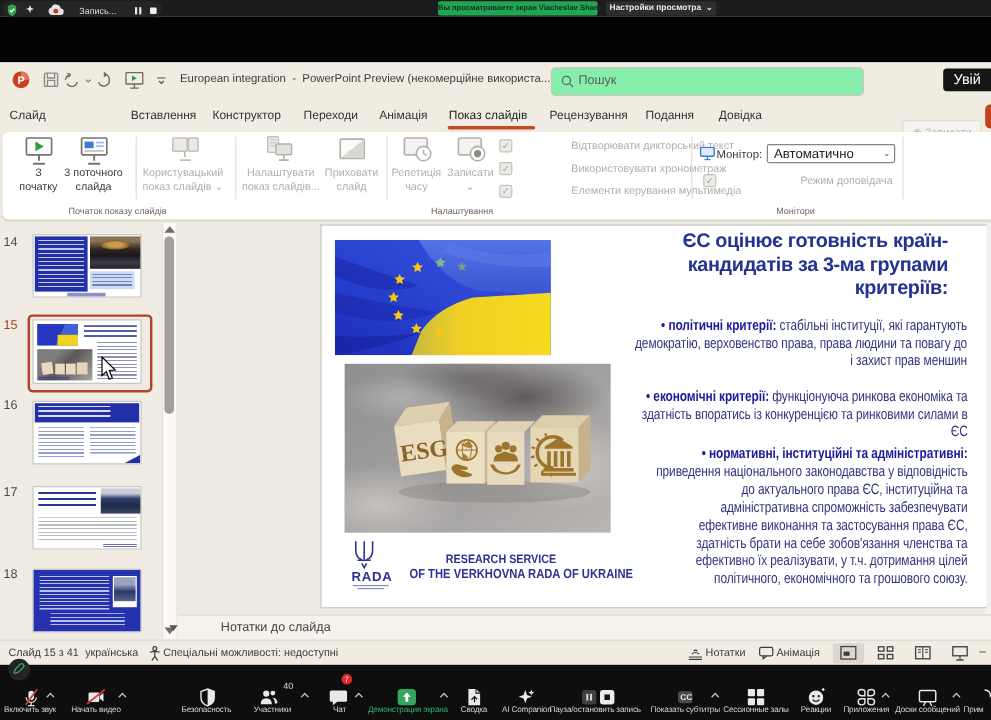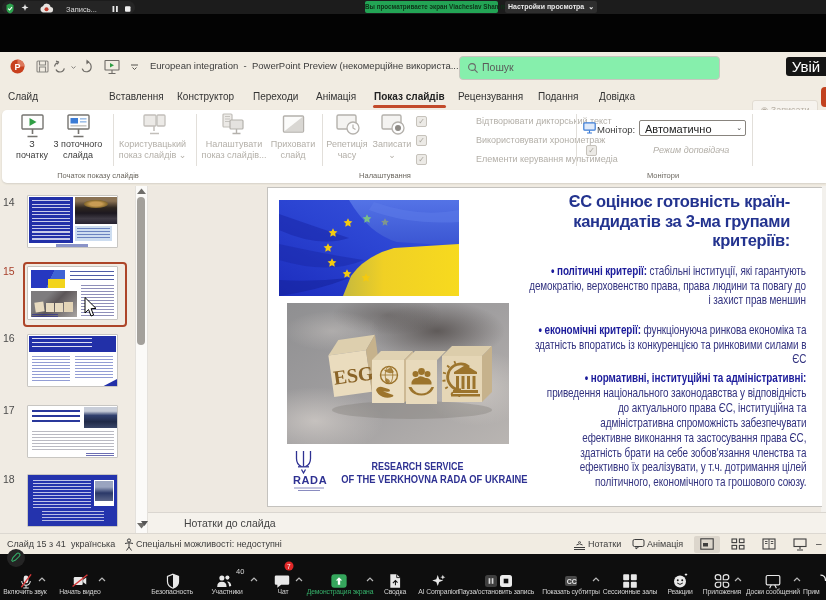--- a/index.html
+++ b/index.html
@@ -15,24 +15,24 @@
   #viewset{left:505px;top:1px;width:92px;height:12px;background:#2e2e2e;
     border-radius:2px;color:#e8e8e8;font-size:7px;font-weight:bold;
     text-align:center;line-height:12px;white-space:nowrap;}
   
   #ppwin{left:0;top:52px;width:826px;height:502px;background:#f1ece2;}
   #titletext{left:150px;top:60px;font-size:9.5px;color:#3c3c3c;}
   #searchbox{left:459px;top:56px;width:259px;height:22px;background:#86efac;
     border:1px solid #c9c5bf;border-radius:4px;}
   #searchbox span{position:absolute;left:22px;top:4px;font-size:10.5px;color:#5a5a5a;}
   #signin{left:786px;top:57px;width:40px;height:19px;background:#151515;color:#fff;
-    font-size:15px;line-height:19px;text-align:center;border-radius:3px 0 0 3px;}
+    font-size:12px;line-height:19px;text-align:center;border-radius:3px 0 0 3px;}
   
   .tab{position:absolute;top:91px;font-size:10px;color:#333;}
-  #tabsel{font-weight:bold;color:#222;}
+  #tabsel{font-weight:normal;color:#222;}
   #tabunderline{left:373px;top:105px;width:73px;height:2.5px;background:#c24a2a;border-radius:2px;}
   #recbtn{left:752px;top:100px;width:64px;height:18px;background:#f6f3ee;
     border:1px solid #e2dcd2;border-radius:3px;color:#b9b2a7;font-size:9px;
     line-height:18px;text-align:center;}
   #redbtn{left:821px;top:87px;width:5px;height:20px;background:#c2421f;border-radius:4px 0 0 4px;}
   
   #ribbon{left:2px;top:110px;width:824px;height:73px;background:#fff;
     border-radius:5px 0 0 5px;box-shadow:0 1px 2px rgba(0,0,0,0.12);}
   .rbtn{position:absolute;text-align:center;font-size:9px;color:#3b3b3b;line-height:10.5px;}
   .rbtn.grey{color:#b3afa8;}
@@ -197,21 +197,21 @@
   <svg class="abs" style="left:583px;top:122px;" width="13" height="12" viewBox="0 0 13 12">
     <rect x="0.8" y="0.8" width="11.4" height="7.4" rx="1" stroke="#3a7bd5" fill="#dfeafa" stroke-width="1.2"></rect>
     <path d="M6.5 8.5 v2 M4 11 h5" stroke="#3a7bd5" stroke-width="1.1" fill="none"></path>
   </svg>
   <div class="abs" style="left:597px;top:124px;font-size:9.5px;color:#3b3b3b;">Монітор:</div>
   <div class="abs" style="left:639px;top:120px;width:107px;height:16px;background:#fff;border:1px solid #88847e;border-radius:2px;box-sizing:border-box;">
     <span style="position:absolute;left:5px;top:2px;font-size:11px;color:#222;">Автоматично</span>
     <span style="position:absolute;right:3px;top:3px;font-size:7px;color:#444;">⌄</span>
   </div>
   <div class="chk" style="left:586px;top:145px;">✓</div>
-    <div class="chktext" style="left:608px;top:145px;font-style:italic;">Режим доповідача</div>
+    <div class="chktext" style="left:622px;top:145px;">Режим доповідача</div>
 
   <div class="rdiv" style="left:113px;top:114px;"></div>
   <div class="rdiv" style="left:196px;top:114px;"></div>
   <div class="rdiv" style="left:322px;top:114px;"></div>
   <div class="rdiv" style="left:576px;top:114px;"></div>
   <div class="rdiv" style="left:752px;top:114px;"></div>
 
   <div class="rlabel" style="left:38px;">Початок показу слайдів</div>
   <div class="rlabel" style="left:325px;">Налаштування</div>
   <div class="rlabel" style="left:603px;">Монітори</div>

